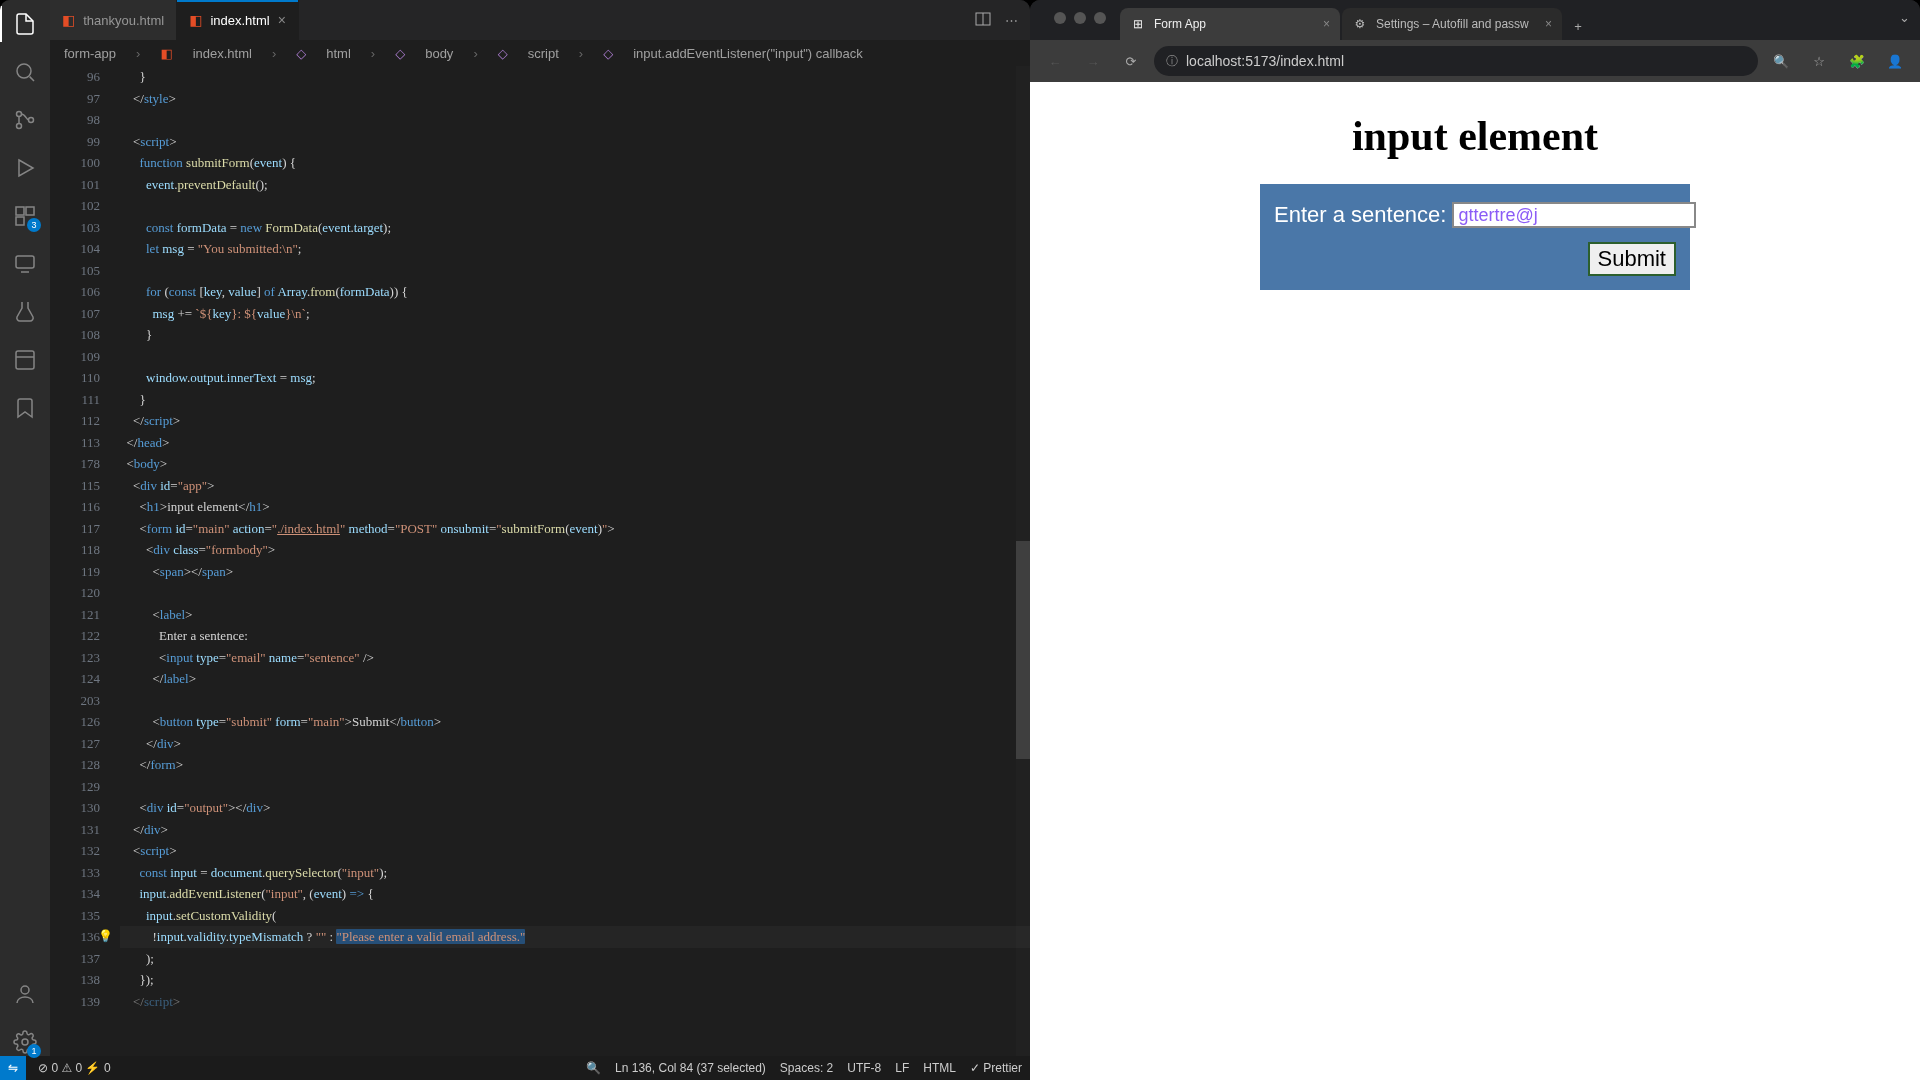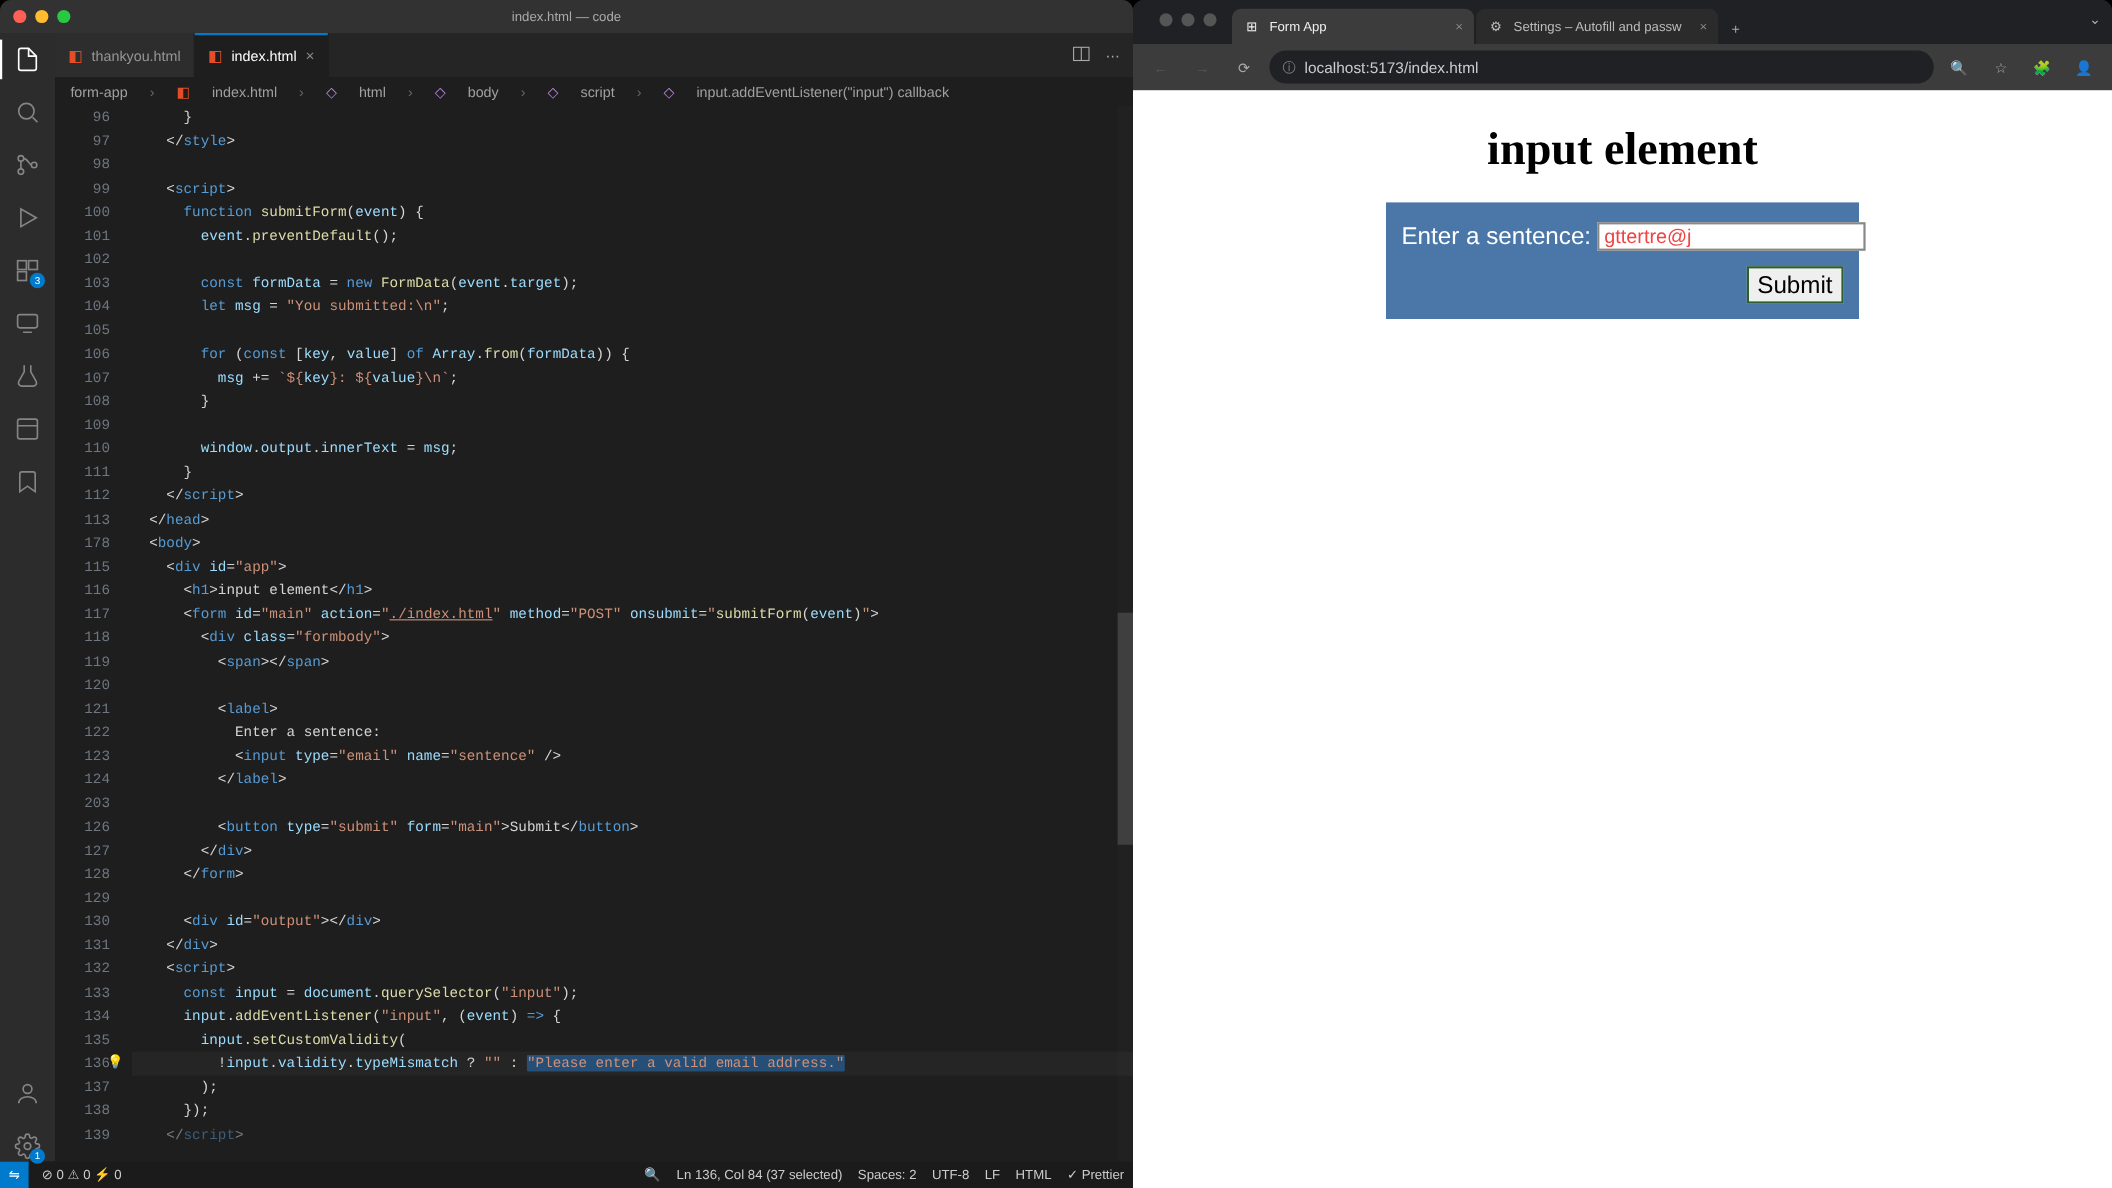--- a/index.html
+++ b/index.html
@@ -182,21 +182,21 @@
     background: var(--vscode-bg);
     flex-shrink: 0;
   }
   .breadcrumbs .bc-sep { color: #666; }
   .breadcrumbs .bc-icon { color: #e44d26; }
   .breadcrumbs .bc-sym { color: #b180d7; }
 
   .editor {
     flex: 1;
     display: flex;
-    font-family: Liberation Mono, monospace;
+    font-family: Liberation Serif, serif;
     font-size: 13px;
     line-height: 21.5px;
     overflow: hidden;
     position: relative;
     background: var(--vscode-bg);
   }
   .gutter {
     width: 70px;
     text-align: right;
     color: var(--vscode-line-number);
@@ -380,21 +380,21 @@
     gap: 6px;
   }
   .form-row label { white-space: nowrap; }
   .form-row input {
     flex: 1;
     height: 26px;
     font-size: 18px;
     padding: 1px 4px;
     border: 2px solid #888;
     background: #fff;
-    color: #ef4444;
+    color: #8b5cf6;
     font-family: Arial, sans-serif;
   }
   .form-submit-row {
     display: flex;
     justify-content: flex-end;
     margin-top: 14px;
   }
   .form-submit-row button {
     font-size: 22px;
     padding: 2px 8px;
@@ -410,28 +410,20 @@
     width: 430px;
     padding-left: 110px;
     white-space: pre-line;
   }
 </style>
 </head>
 <body>
 
 <div class="vscode">
 
-  <div class="vscode-titlebar">
-    <div class="traffic-lights">
-      <div class="traffic-light tl-close"></div>
-      <div class="traffic-light tl-min"></div>
-      <div class="traffic-light tl-max"></div>
-    </div>
-    <div class="vscode-title">index.html — code</div>
-  </div>
 
   <div class="vscode-body">
     <div class="activitybar">
       <div class="ab-icon active">
           <svg width="24" height="24" viewBox="0 0 24 24" fill="none" stroke="currentColor" stroke-width="1.5">
             <path d="M13 2H6a2 2 0 0 0-2 2v16a2 2 0 0 0 2 2h12a2 2 0 0 0 2-2V9l-7-7z"></path>
             <path d="M13 2v7h7"></path>
           </svg>
         </div>
       <div class="ab-icon">

